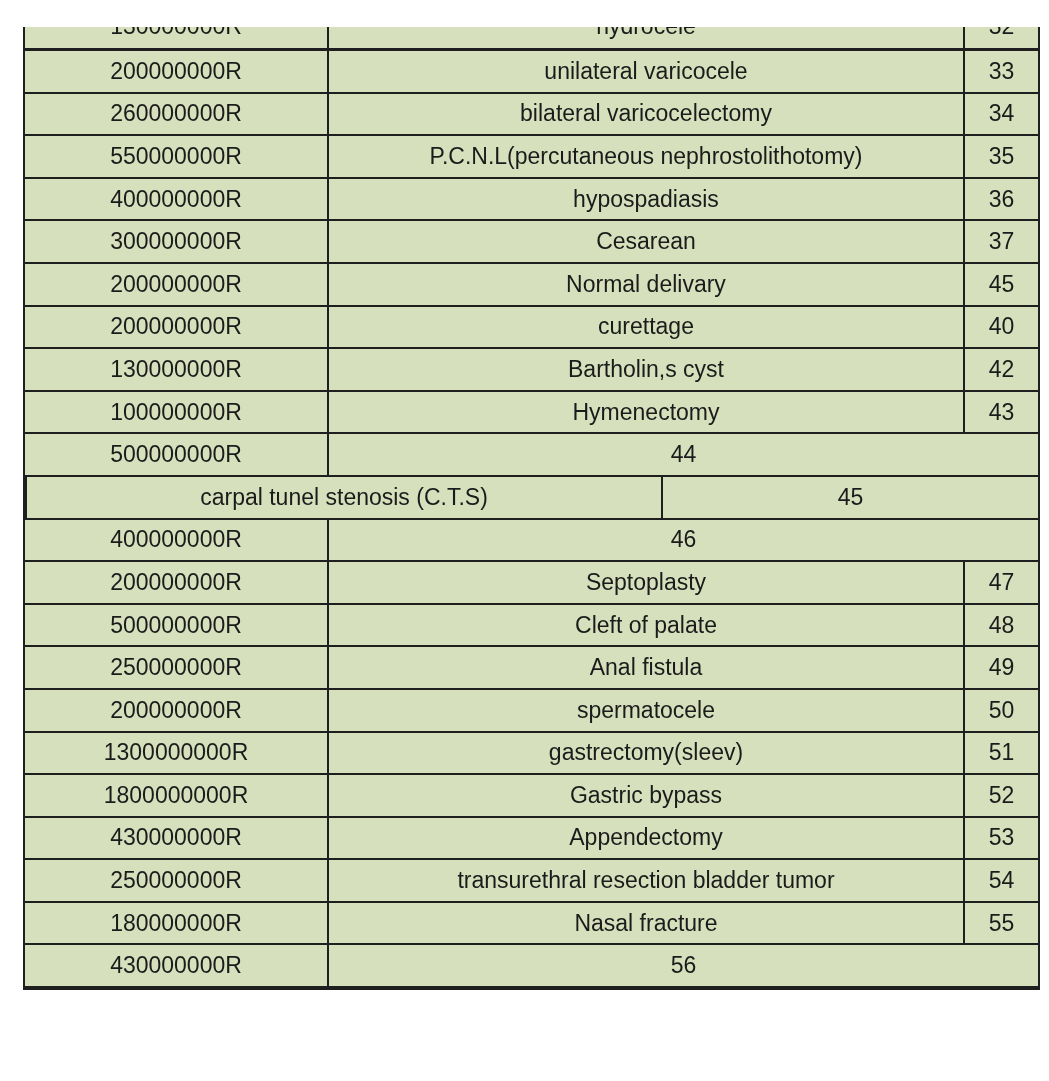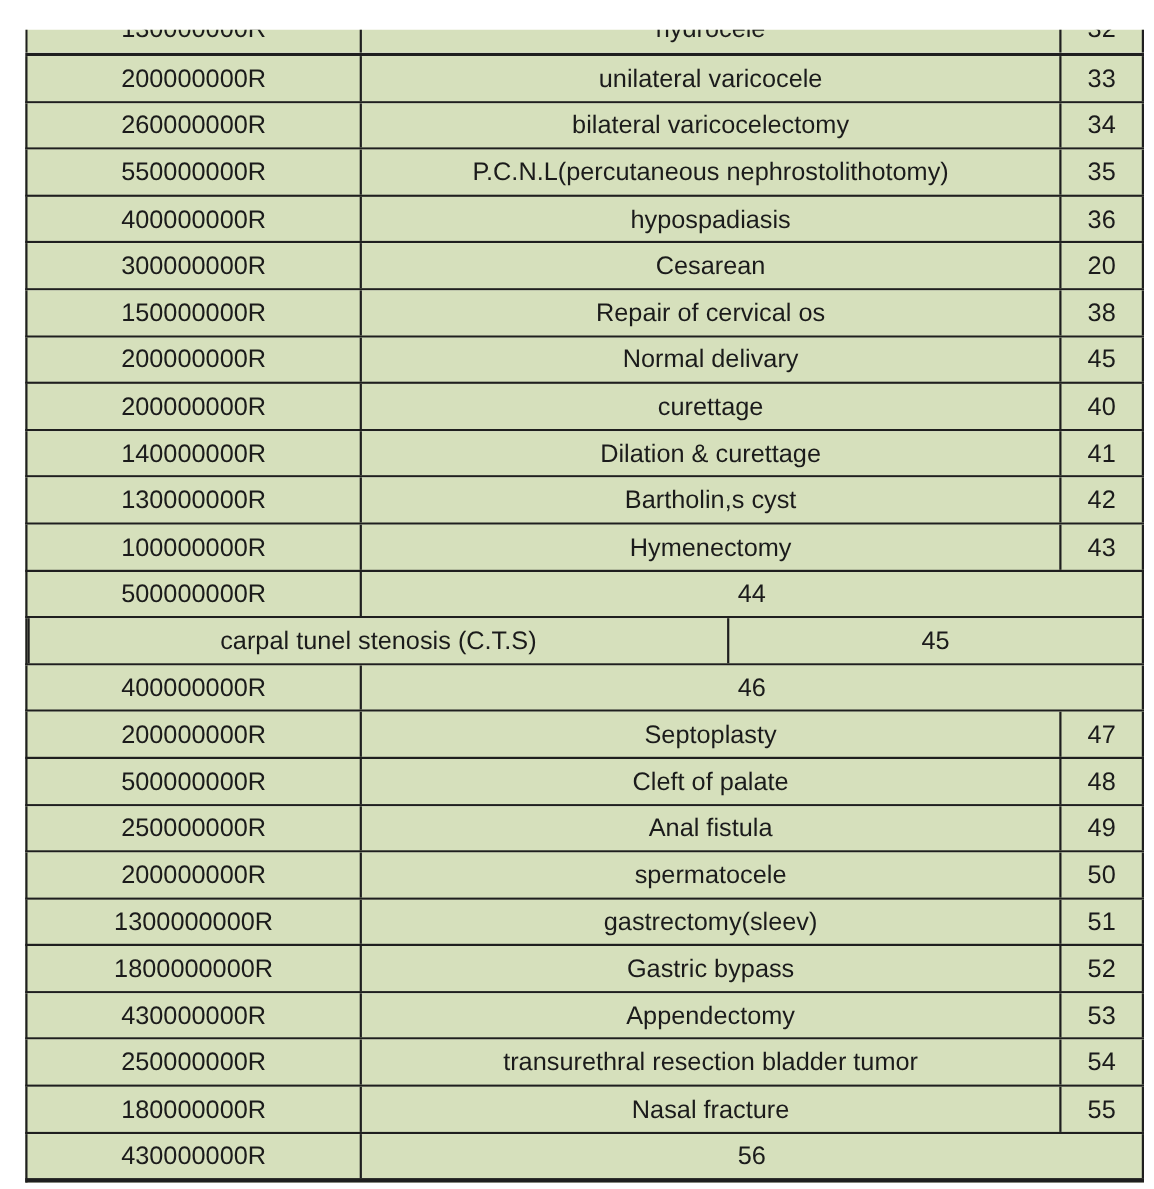--- a/index.html
+++ b/index.html
@@ -93,41 +93,31 @@
         <div class="cell idx">35</div>
       </div>
       <div class="row">
         <div class="cell price">400000000R</div>
         <div class="cell proc">hypospadiasis</div>
         <div class="cell idx">36</div>
       </div>
       <div class="row">
         <div class="cell price">300000000R</div>
         <div class="cell proc">Cesarean</div>
-        <div class="cell idx">20</div>
-      </div>
-      <div class="row">
-        <div class="cell price">150000000R</div>
-        <div class="cell proc">Repair of cervical os</div>
-        <div class="cell idx">38</div>
+        <div class="cell idx">37</div>
       </div>
       <div class="row">
         <div class="cell price">200000000R</div>
         <div class="cell proc">Normal delivary</div>
         <div class="cell idx">45</div>
       </div>
       <div class="row">
         <div class="cell price">200000000R</div>
         <div class="cell proc">curettage</div>
         <div class="cell idx">40</div>
-      </div>
-      <div class="row">
-        <div class="cell price">140000000R</div>
-        <div class="cell proc">Dilation &amp; curettage</div>
-        <div class="cell idx">41</div>
       </div>
       <div class="row">
         <div class="cell price">130000000R</div>
         <div class="cell proc">Bartholin,s cyst</div>
         <div class="cell idx">42</div>
       </div>
       <div class="row">
         <div class="cell price">100000000R</div>
         <div class="cell proc">Hymenectomy</div>
         <div class="cell idx">43</div>

